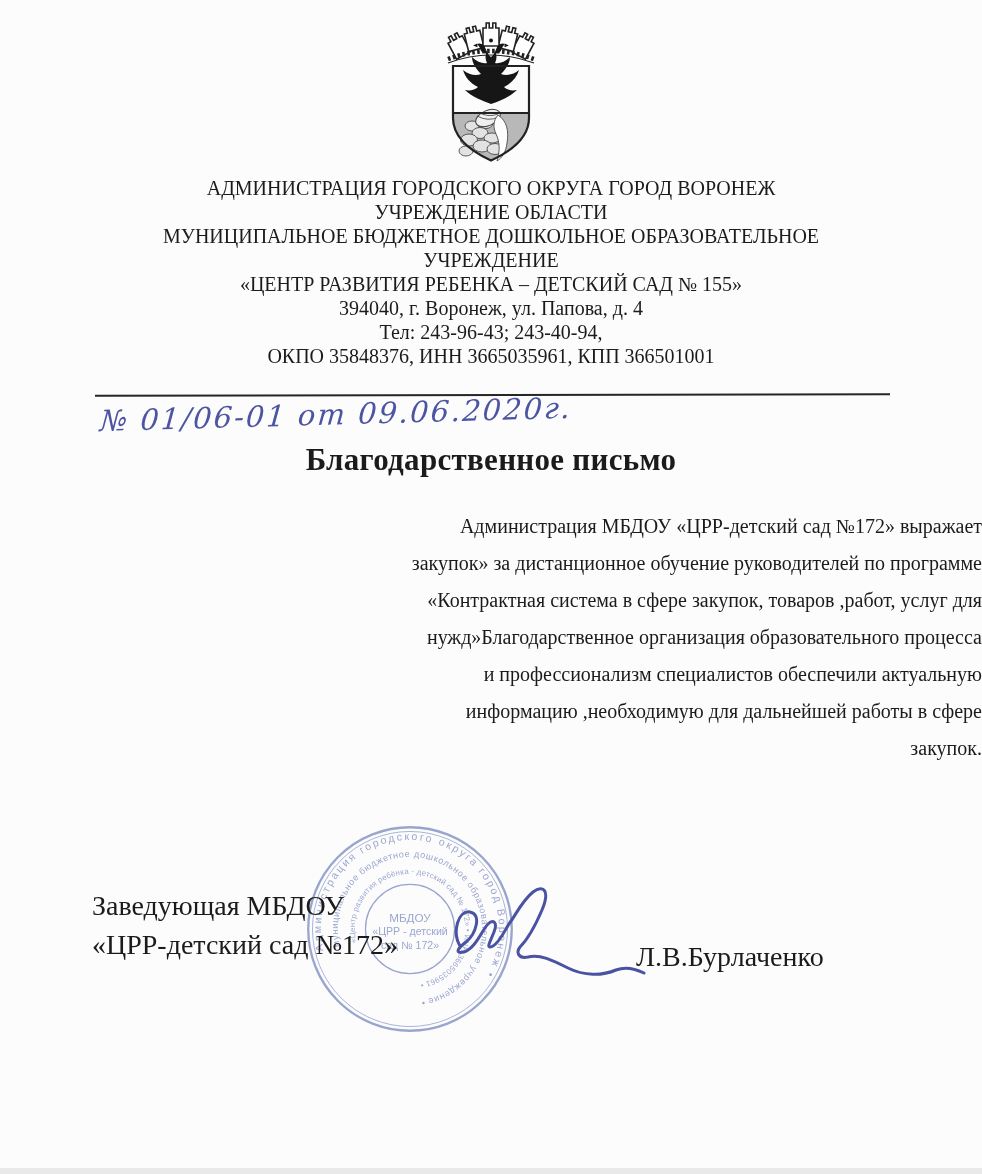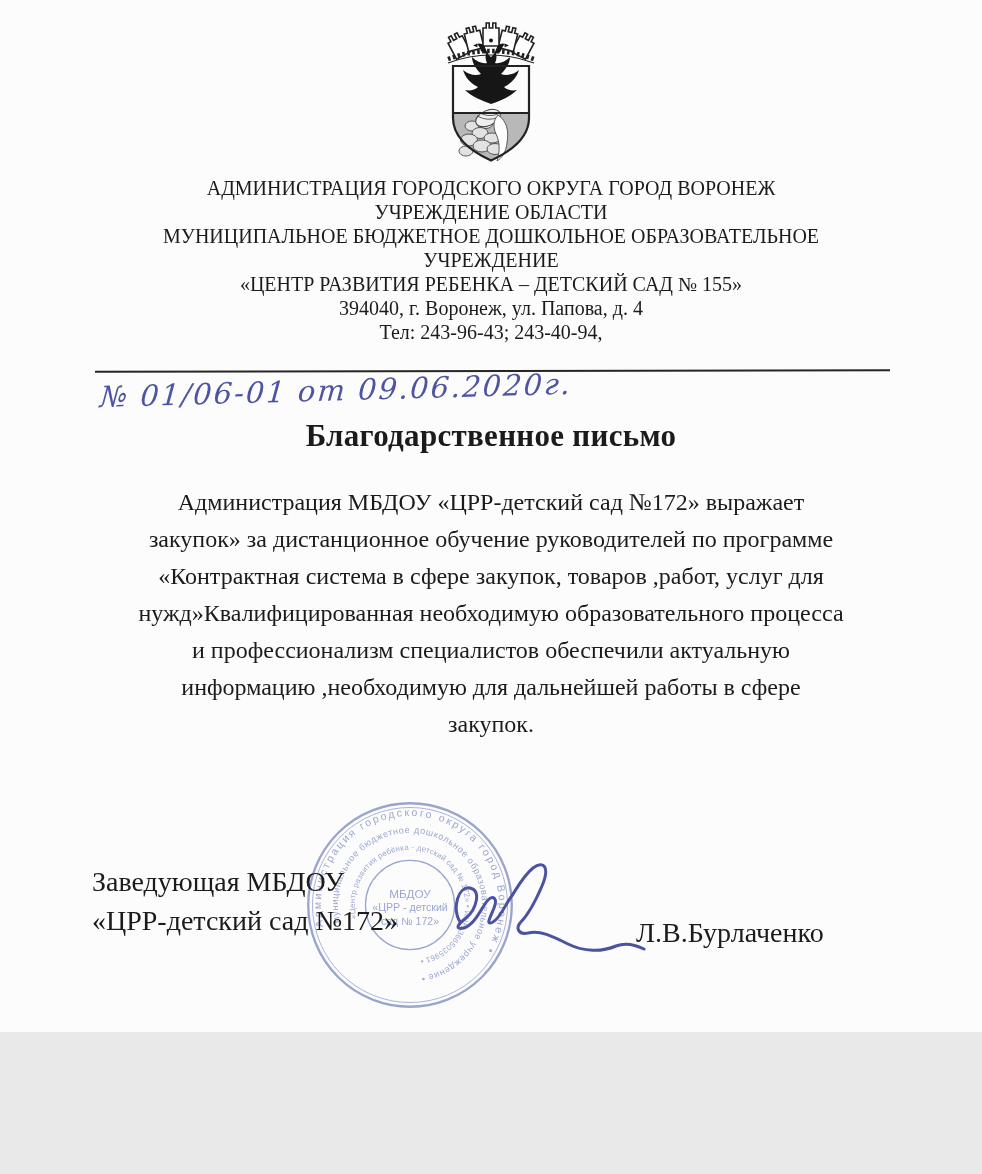--- a/index.html
+++ b/index.html
@@ -1,17 +1,17 @@
 <!DOCTYPE html>
 <html><head>
 <meta charset="utf-8">
 <style>
   html,body{margin:0;padding:0;background:#e9e9e9;}
   .page{
-    position:relative;width:982px;height:1032px;margin:0 auto;
+    position:relative;width:982px;height:1168px;margin:0 auto;
     background:#fcfcfd;overflow:hidden;
     font-family:"Liberation Serif","DejaVu Serif",serif;
     color:#1b1b1b;
   }
   
   .emblem{width:110px;margin:12px auto 0;display:block;}
   
   .org-header{margin-top:6px;text-align:center;font-size:20px;line-height:24px;}
   .org-header .lh-line{white-space:nowrap;}
   
@@ -20,21 +20,21 @@
   .regnum{
     margin:8px 0 0 100px;
     font-family:"DejaVu Serif","Liberation Serif",serif;
     font-style:italic;font-size:29px;letter-spacing:2px;
     color:#4d55a3;transform:rotate(-1.6deg) skewX(-6deg);
     transform-origin:left center;
   }
   
   .title{margin:4px 0 0 0;text-align:center;font-size:31px;font-weight:bold;letter-spacing:.3px;}
   
-  .body-text{margin-top:30px;text-align:center;font-size:24px;line-height:37px;}
+  .body-text{margin-top:30px;text-align:right;font-size:20px;line-height:37px;}
   
   .sign-area{position:relative;height:326px;}
   .stamp{position:absolute;left:304px;top:56px;width:212px;height:212px;opacity:.85;}
   .autograph{position:absolute;left:430px;top:107px;width:220px;height:115px;}
   .role{position:absolute;left:72px;top:119px;font-size:28px;line-height:39px;margin-left:20px;}
   .signer-name{position:absolute;left:636px;top:174px;font-size:28px;}
   .stamp text{fill:#8a97c6;font-family:"Liberation Sans","DejaVu Sans",sans-serif;}
 </style>
 </head>
 <body>
@@ -83,33 +83,34 @@
   </svg>
 
   <header class="org-header">
     <div class="lh-line">АДМИНИСТРАЦИЯ ГОРОДСКОГО ОКРУГА ГОРОД ВОРОНЕЖ</div>
     <div class="lh-line">УЧРЕЖДЕНИЕ ОБЛАСТИ</div>
     <div class="lh-line">МУНИЦИПАЛЬНОЕ БЮДЖЕТНОЕ ДОШКОЛЬНОЕ ОБРАЗОВАТЕЛЬНОЕ</div>
     <div class="lh-line">УЧРЕЖДЕНИЕ</div>
     <div class="lh-line">«ЦЕНТР РАЗВИТИЯ РЕБЕНКА – ДЕТСКИЙ САД № 155»</div>
     <div class="lh-line">394040, г. Воронеж, ул.  Папова, д. 4</div>
     <div class="lh-line">Тел: 243-96-43; 243-40-94,</div>
+    <div class="lh-line">ОКПО 35848376, ИНН 3665035961, КПП 366501001</div>
   </header>
 
   <div class="rule"></div>
 
   <div class="regnum">№ 01/06-01  от 09.06.2020г.</div>
 
   <h2 class="title">Благодарственное письмо</h2>
 
   <div class="body-text">
     <div>Администрация МБДОУ «ЦРР-детский сад №172» выражает</div>
     <div>закупок» за дистанционное обучение руководителей по программе</div>
     <div>«Контрактная система в сфере закупок, товаров ,работ, услуг для</div>
-    <div>нужд»Квалифицированная необходимую образовательного процесса</div>
+    <div>нужд»Благодарственное организация образовательного процесса</div>
     <div>и профессионализм специалистов обеспечили актуальную</div>
     <div>информацию ,необходимую для дальнейшей работы в сфере</div>
     <div>закупок.</div>
   </div>
 
   <div class="sign-area">
 
     <svg class="stamp" viewBox="0 0 200 200" xmlns="http://www.w3.org/2000/svg">
       <defs>
         <path id="rA" d="M16,100 a84,84 0 1,1 168,0 a84,84 0 1,1 -168,0"></path>

